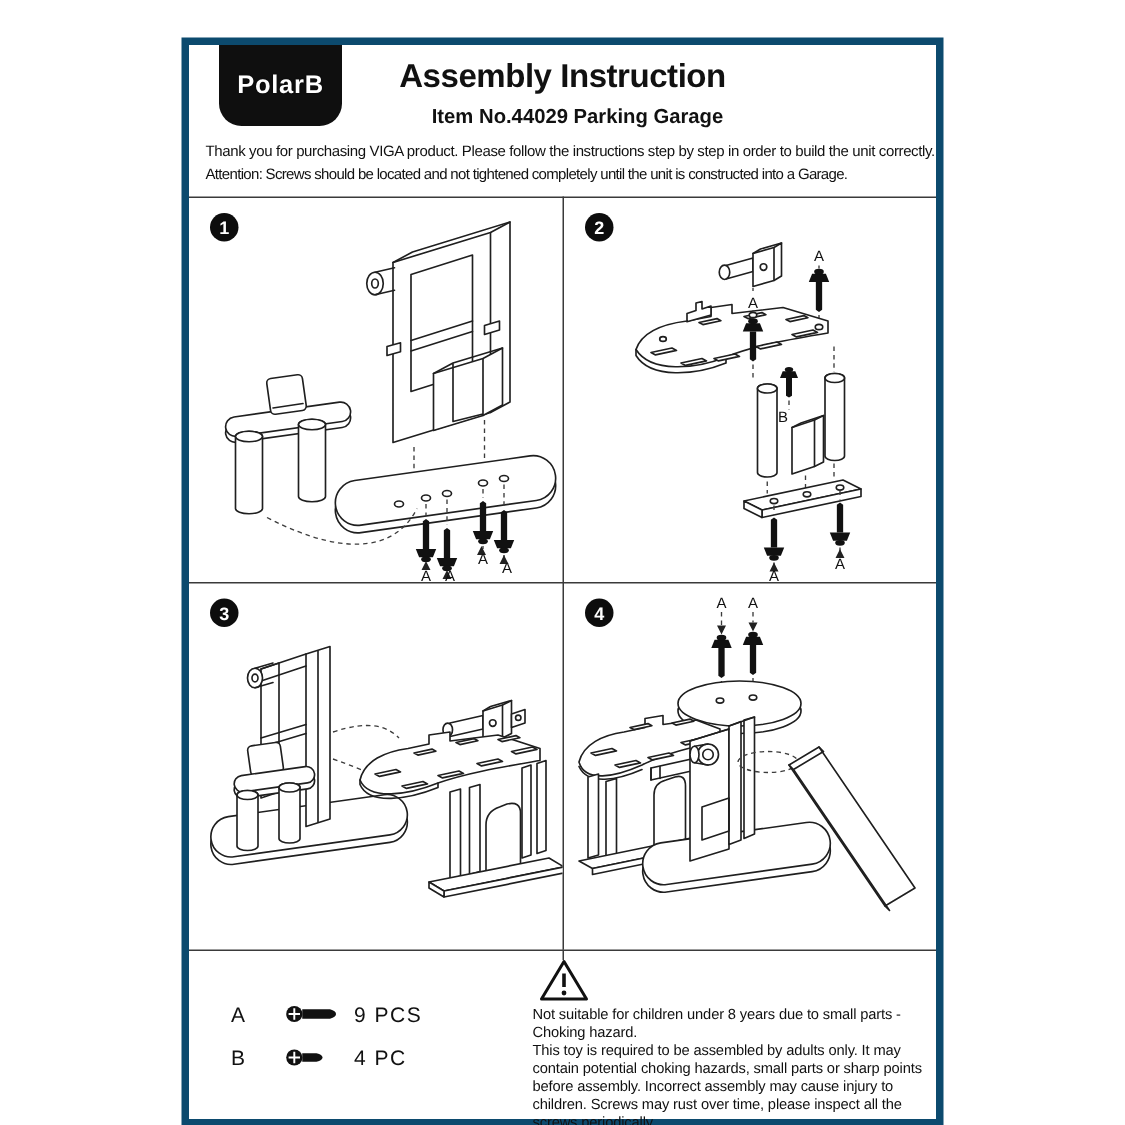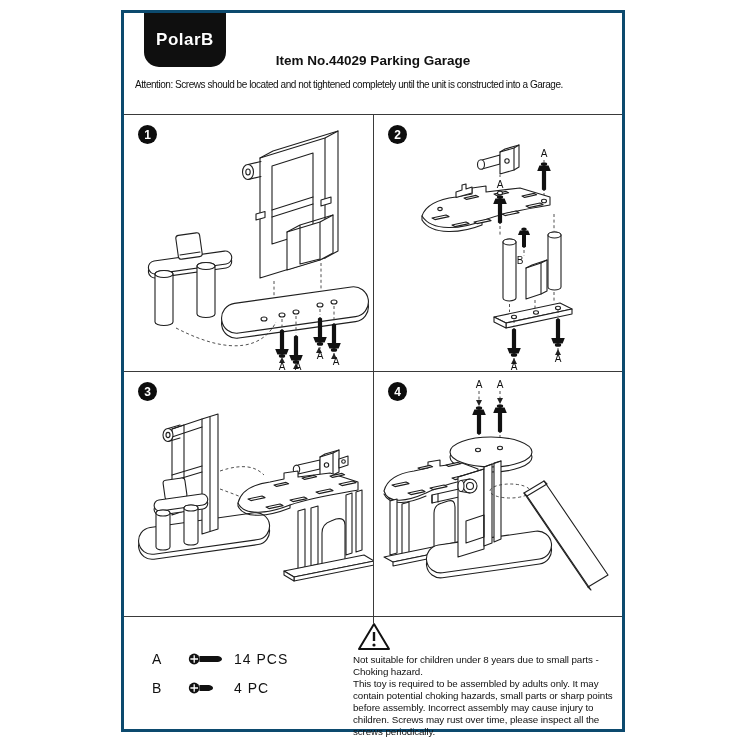--- a/index.html
+++ b/index.html
@@ -2,39 +2,39 @@
 <html><head>
 <meta charset="utf-8">
 <style>
   html,body{margin:0;padding:0;}
   body{
     width:750px;height:750px;position:relative;background:#ffffff;
     font-family:"Liberation Sans",sans-serif;color:#111;
     -webkit-font-smoothing:antialiased;overflow:hidden;
   }
   .page{
-    position:absolute;left:121px;top:10px;width:498px;height:716px;
-    border:3px solid #0c4a6e;background:#fff;
+    position:absolute;left:121px;top:25px;width:498px;height:716px;
+    border:5px solid #0c4a6e;background:#fff;
   }
   
   .logo{
     position:absolute;left:20px;top:0;width:82px;height:54px;background:#0f0f0f;
     border-radius:0 0 15px 15px;display:flex;align-items:center;justify-content:center;
   }
   .logo span{
     color:#fff;font-weight:bold;font-size:17px;letter-spacing:.5px;
     text-shadow:0 0 1px #000;
   }
   .title{
     position:absolute;top:8px;left:0;width:100%;text-align:center;
     font-size:22px;font-weight:bold;letter-spacing:-.3px;
   }
   .subtitle{
     position:absolute;top:40px;left:0;width:100%;text-align:center;
-    font-size:13.5px;font-weight:bold;
+    font-size:13.5px;font-weight:bold;padding-left:10px;
   }
   .intro{
     position:absolute;top:64px;left:11px;right:4px;
     font-size:10px;line-height:15px;letter-spacing:-.25px;white-space:nowrap;
   }
   .intro .att{font-weight:normal;letter-spacing:-.45px;}
   
   .hline{position:absolute;left:0;width:100%;height:1px;background:#3a3a3a;}
   .vline{position:absolute;width:1px;background:#3a3a3a;}
   
@@ -78,22 +78,24 @@
       <ellipse cx="0" cy="18.7" rx="2.8" ry="1.7"></ellipse>
     </g>
   </defs>
 </svg>
 
 <div class="page">
 
   <div class="logo">
     <span>PolarB</span>
   </div>
+  <div class="title">Assembly Instruction</div>
   <div class="subtitle">Item No.44029 Parking Garage</div>
   <div class="intro">
+    <div>Thank you for purchasing VIGA product. Please follow the instructions step by step in order to build the unit correctly.</div>
     <div class="att">Attention: Screws should be located and not tightened completely until the unit is constructed into a Garage.</div>
   </div>
 
   <div class="hline" style="top:101px"></div>
   <div class="hline" style="top:358px"></div>
   <div class="hline" style="top:603px"></div>
   <div class="vline" style="left:249px;top:101px;height:502px"></div>
   <div class="vline" style="left:249px;top:603px;height:7px"></div>
 
   <div class="cell" style="left:0;top:101px;width:249px;height:257px">
@@ -319,21 +321,21 @@
   </div>
 
   <div class="parts">
     <div class="part-row">
       <span class="part-label">A</span>
       <svg class="part-icon" width="36" height="14" viewBox="0 0 36 14">
         <circle cx="6.2" cy="7" r="5.4" fill="#111"></circle>
         <path d="M6.2,3.2 L6.2,10.8 M2.4,7 L10,7" stroke="#fff" stroke-width="1.3"></path>
         <path d="M11.5,3.9 L30,3.9 Q34,5 34,7 Q34,9 30,10.1 L11.5,10.1 Z" fill="#111"></path>
       </svg>
-      <span class="part-qty">14 PCS</span>
+      <span class="part-qty">9 PCS</span>
     </div>
     <div class="part-row">
       <span class="part-label">B</span>
       <svg class="part-icon" width="36" height="14" viewBox="0 0 36 14">
         <circle cx="6.2" cy="7" r="5.4" fill="#111"></circle>
         <path d="M6.2,3.2 L6.2,10.8 M2.4,7 L10,7" stroke="#fff" stroke-width="1.3"></path>
         <path d="M11.5,4.1 L21,4.1 Q25,5.1 25,7 Q25,8.9 21,9.9 L11.5,9.9 Z" fill="#111"></path>
       </svg>
       <span class="part-qty">4 PC</span>
     </div>

